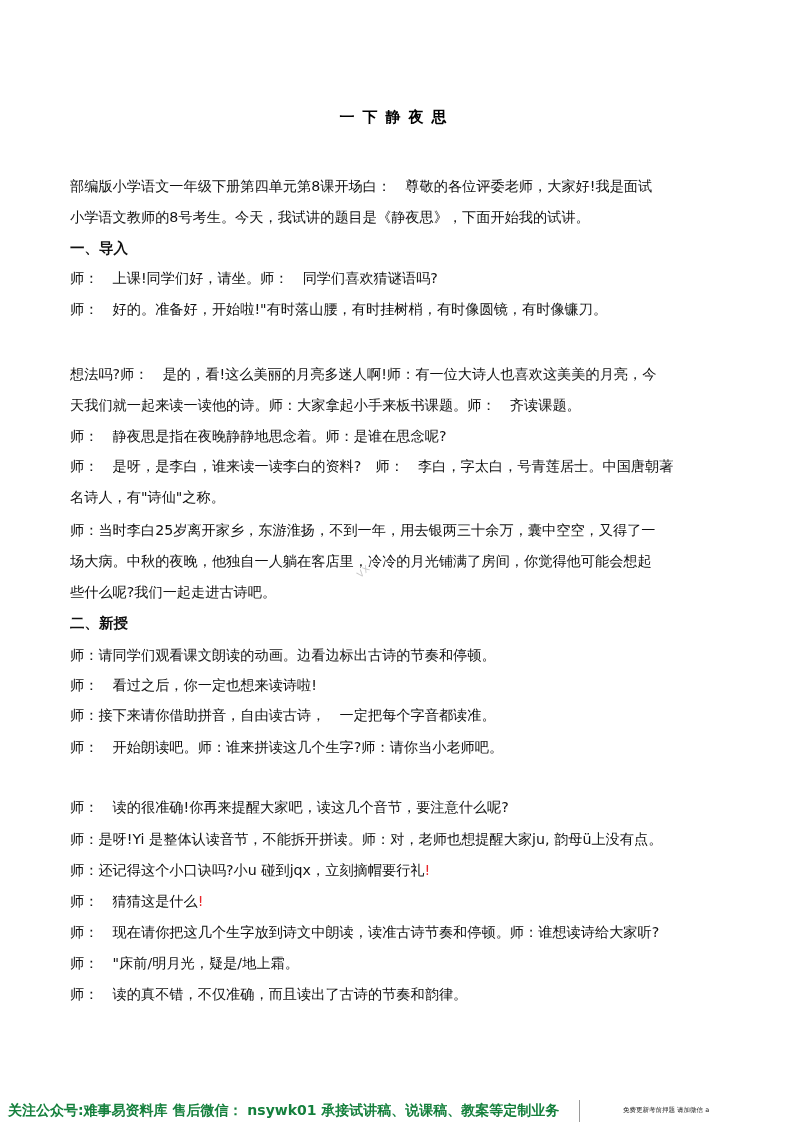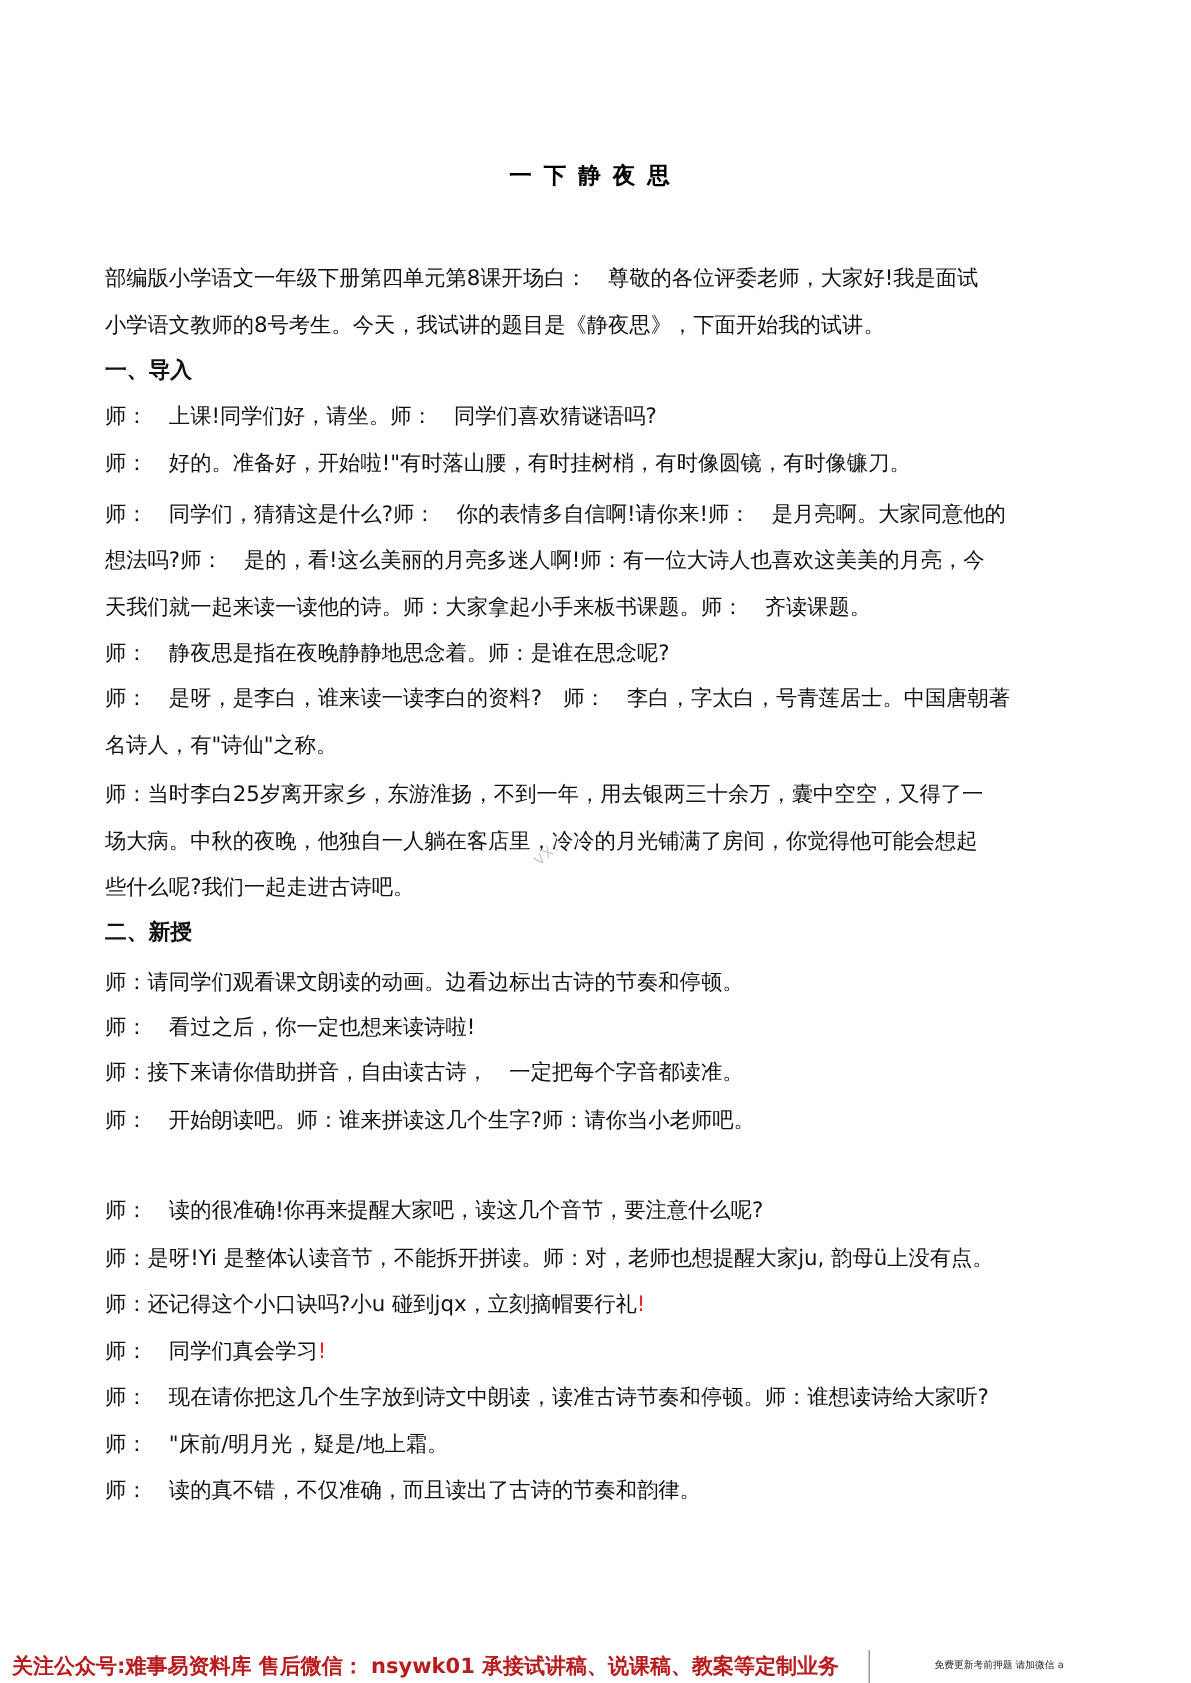--- a/index.html
+++ b/index.html
@@ -2,58 +2,57 @@
 <html><head>
   <meta charset="utf-8">
   <style>
     html, body { margin: 0; padding: 0; background: #ffffff; }
     body { width: 794px; height: 1122px; position: relative; overflow: hidden;
            font-family: "DejaVu Sans", "Liberation Sans", sans-serif; color: #111; }
     .page { position: absolute; left: 0; top: 0; width: 794px; height: 1122px; padding-left: 44px; }
     .title { position: absolute; top: 108px; left: 0; width: 794px; text-align: center;
              font-size: 15px; font-weight: bold; letter-spacing: 8px; color: #000; }
     .line { position: absolute; left: 70px; font-size: 14.2px; line-height: 20px; white-space: nowrap; color: #111; text-align: center; }
-    .heading { font-weight: bold; font-size: 14.5px; font-family: Liberation Mono, monospace; }
+    .heading { font-weight: bold; font-size: 14.5px; }
     .watermark { position: absolute; left: 355px; top: 572px; font-size: 9px; color: #c8c8c8;
                  transform: rotate(-40deg); transform-origin: left top; letter-spacing: 1px; }
     .footer { position: absolute; top: 1102px; left: 0; width: 794px; height: 22px; }
-    .footer-promo { position: absolute; left: 8px; top: 0; font-size: 14px; font-weight: bold; color: #b91c1c; white-space: nowrap; }
+    .footer-promo { position: absolute; left: 8px; top: 0; font-size: 14px; font-weight: bold; color: #15803d; white-space: nowrap; }
     .footer-divider { position: absolute; left: 579px; top: -2px; width: 1px; height: 22px; background: #9a9a9a; }
     .footer-note { position: absolute; left: 623px; top: 4px; font-size: 6.5px; color: #222; white-space: nowrap; }
     .red { color: #e8262a; }
   </style>
 </head>
 <body>
 
 <div class="page">
   <div class="title">一下静夜思</div>
 
   <div class="line" style="top:176px">部编版小学语文一年级下册第四单元第8课开场白：　尊敬的各位评委老师，大家好!我是面试</div>
   <div class="line" style="top:207px">小学语文教师的8号考生。今天，我试讲的题目是《静夜思》，下面开始我的试讲。</div>
   <div class="line heading" style="top:238px">一、导入</div>
   <div class="line" style="top:268px">师：　上课!同学们好，请坐。师：　同学们喜欢猜谜语吗?</div>
   <div class="line" style="top:299px">师：　好的。准备好，开始啦!"有时落山腰，有时挂树梢，有时像圆镜，有时像镰刀。</div>
-  <div class="line" style="top:333px">师：　同学们，猜猜这是什么?师：　你的表情多自信啊!请你来!师：　是月亮啊。大家同意他的</div>
   <div class="line" style="top:364px">想法吗?师：　是的，看!这么美丽的月亮多迷人啊!师：有一位大诗人也喜欢这美美的月亮，今</div>
   <div class="line" style="top:395px">天我们就一起来读一读他的诗。师：大家拿起小手来板书课题。师：　齐读课题。</div>
   <div class="line" style="top:426px">师：　静夜思是指在夜晚静静地思念着。师：是谁在思念呢?</div>
   <div class="line" style="top:456px">师：　是呀，是李白，谁来读一读李白的资料?　师：　李白，字太白，号青莲居士。中国唐朝著</div>
   <div class="line" style="top:487px">名诗人，有"诗仙"之称。</div>
   <div class="line" style="top:520px">师：当时李白25岁离开家乡，东游淮扬，不到一年，用去银两三十余万，囊中空空，又得了一</div>
   <div class="line" style="top:551px">场大病。中秋的夜晚，他独自一人躺在客店里，冷冷的月光铺满了房间，你觉得他可能会想起</div>
   <div class="line" style="top:582px">些什么呢?我们一起走进古诗吧。</div>
   <div class="line heading" style="top:613px">二、新授</div>
   <div class="line" style="top:645px">师：请同学们观看课文朗读的动画。边看边标出古诗的节奏和停顿。</div>
   <div class="line" style="top:675px">师：　看过之后，你一定也想来读诗啦!</div>
   <div class="line" style="top:705px">师：接下来请你借助拼音，自由读古诗，　一定把每个字音都读准。</div>
   <div class="line" style="top:737px">师：　开始朗读吧。师：谁来拼读这几个生字?师：请你当小老师吧。</div>
   <div class="line" style="top:797px">师：　读的很准确!你再来提醒大家吧，读这几个音节，要注意什么呢?</div>
   <div class="line" style="top:829px">师：是呀!Yi 是整体认读音节，不能拆开拼读。师：对，老师也想提醒大家ju, 韵母ü上没有点。</div>
   <div class="line" style="top:860px"><span>师：还记得这个小口诀吗?小u 碰到jqx，立刻摘帽要行礼</span><span class="red">!</span></div>
-  <div class="line" style="top:891px"><span>师：　同学们真会学习</span><span class="red">!</span></div>
+  <div class="line" style="top:891px"><span>师：　猜猜这是什么</span><span class="red">!</span></div>
   <div class="line" style="top:922px">师：　现在请你把这几个生字放到诗文中朗读，读准古诗节奏和停顿。师：谁想读诗给大家听?</div>
   <div class="line" style="top:953px">师：　"床前/明月光，疑是/地上霜。</div>
   <div class="line" style="top:984px">师：　读的真不错，不仅准确，而且读出了古诗的节奏和韵律。</div>
 
   <div class="watermark">VX:</div>
 
   <div class="footer">
     <div class="footer-promo">关注公众号:难事易资料库  售后微信：  nsywk01  承接试讲稿、说课稿、教案等定制业务</div>
     <div class="footer-divider"></div>
     <div class="footer-note">免费更新考前押题 请加微信 a</div>

